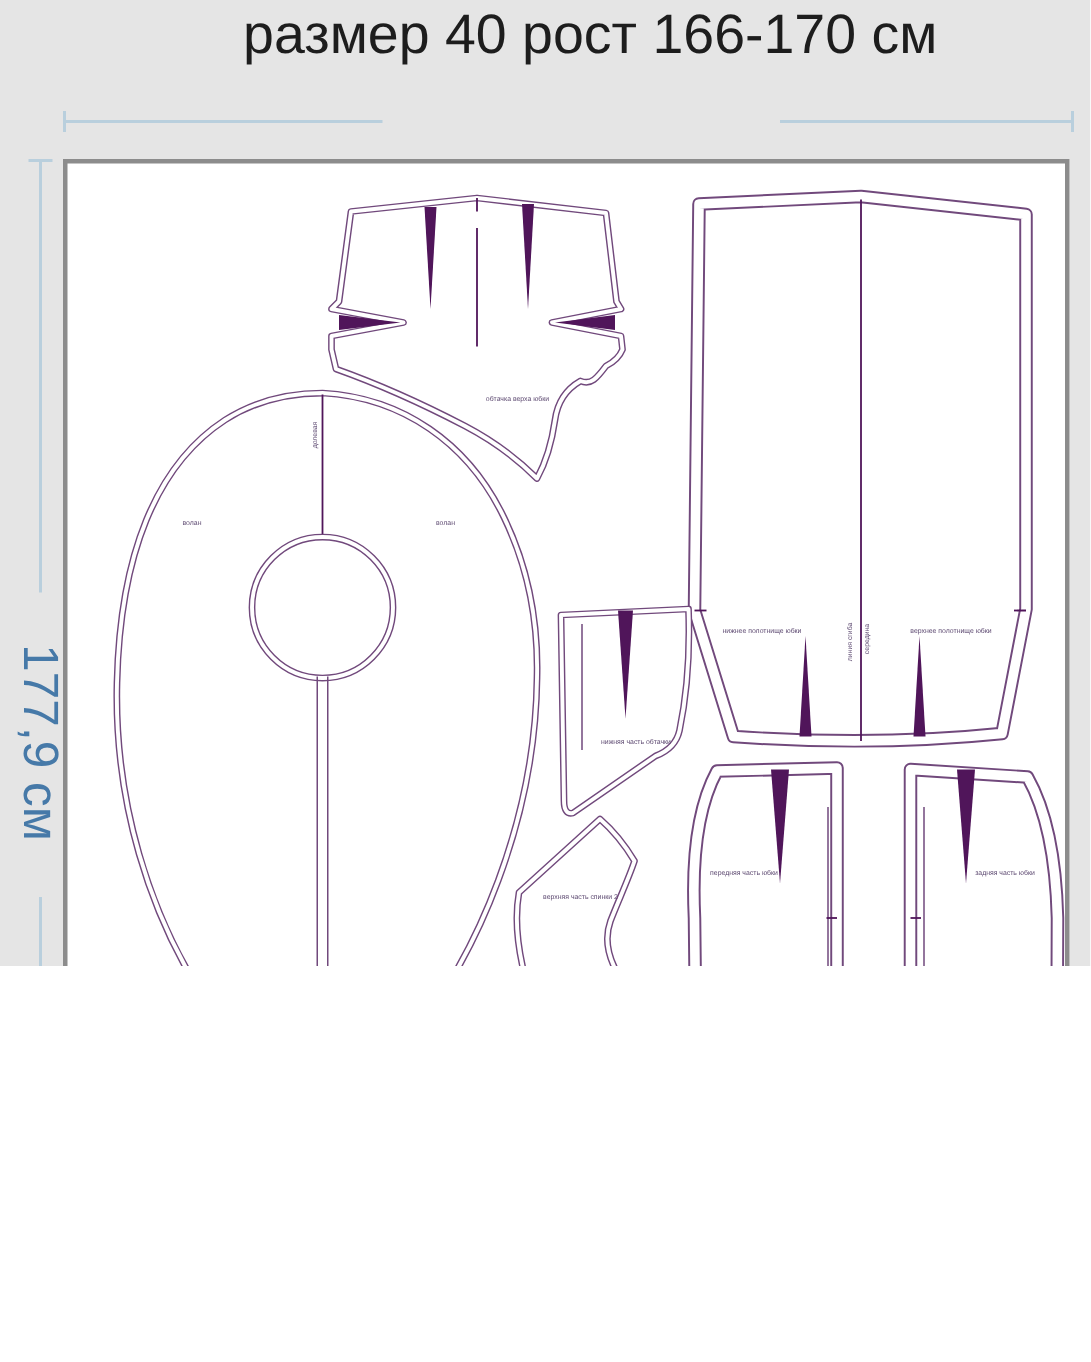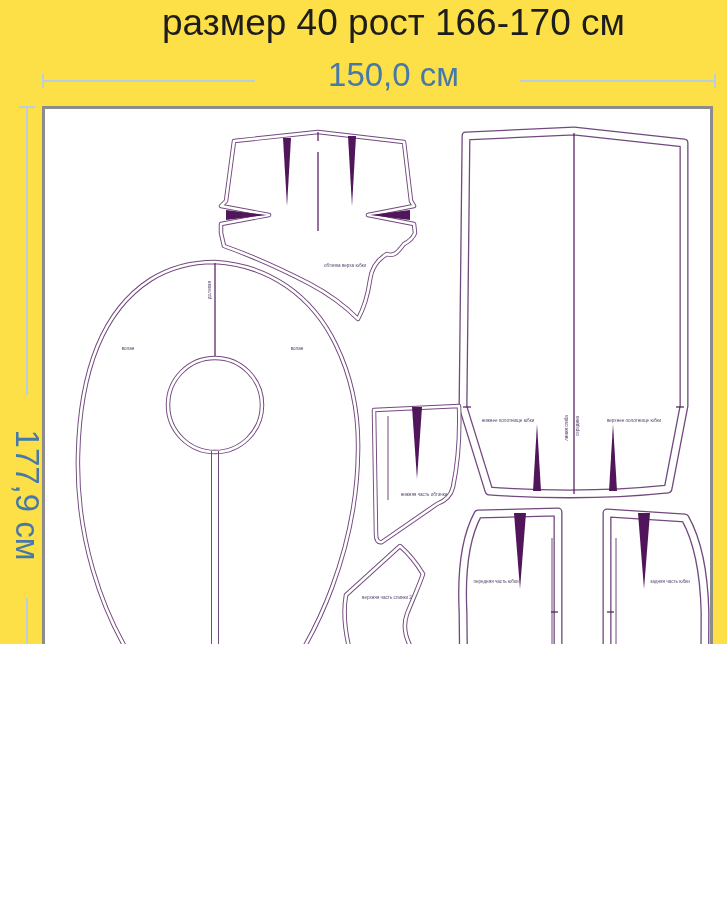--- a/index.html
+++ b/index.html
@@ -1,16 +1,16 @@
 <!DOCTYPE html>
 <html><head>
 <meta charset="utf-8">
 <style>
   html,body{margin:0;padding:0;background:#ffffff;}
-  #stage{position:relative;width:727px;height:644px;background:#fde047;overflow:hidden;
+  #stage{position:relative;width:727px;height:644px;background:#e5e5e5;overflow:hidden;
          font-family:"Liberation Sans",sans-serif;}
   .title{position:absolute;top:2px;left:60px;right:0;text-align:center;
          font-size:37px;color:#1d1d1d;letter-spacing:0px;}
   .wdim-label{position:absolute;top:56px;left:60px;right:0;text-align:center;
          font-size:33px;color:#4679a8;}
   .hdim-label{position:absolute;left:-72px;top:475px;width:196px;height:40px;text-align:center;
          font-size:33px;color:#4679a8;transform:rotate(90deg);}
   .dim-line{position:absolute;background:#b9cfdd;}
   .fabric{position:absolute;left:42px;top:106px;width:671px;height:789px;
           border:3px solid #8c8c8c;background:#ffffff;box-sizing:border-box;}
@@ -23,21 +23,20 @@
   .dark{stroke:#50155a;stroke-width:1.2;fill:none;}
   .dart{fill:#50155a;stroke:none;}
   .lbl{font-family:"Liberation Sans",sans-serif;font-size:4.6px;fill:#5c4870;text-anchor:middle;}
 </style>
 </head>
 <body>
 
 <div id="stage">
 
   <div class="title">размер 40 рост 166-170 см</div>
-  <div class="wdim-label">150,0 см</div>
   <div class="hdim-label">177,9 см</div>
 
   <div class="dim-line" style="left:42px;top:80px;width:213px;height:2px;"></div>
   <div class="dim-line" style="left:520px;top:80px;width:196px;height:2px;"></div>
   <div class="dim-line" style="left:42px;top:74px;width:2px;height:14px;"></div>
   <div class="dim-line" style="left:714px;top:74px;width:2px;height:14px;"></div>
 
   <div class="dim-line" style="left:26px;top:106px;width:2px;height:289px;"></div>
   <div class="dim-line" style="left:26px;top:598px;width:2px;height:299px;"></div>
   <div class="dim-line" style="left:19px;top:106px;width:16px;height:2px;"></div>

